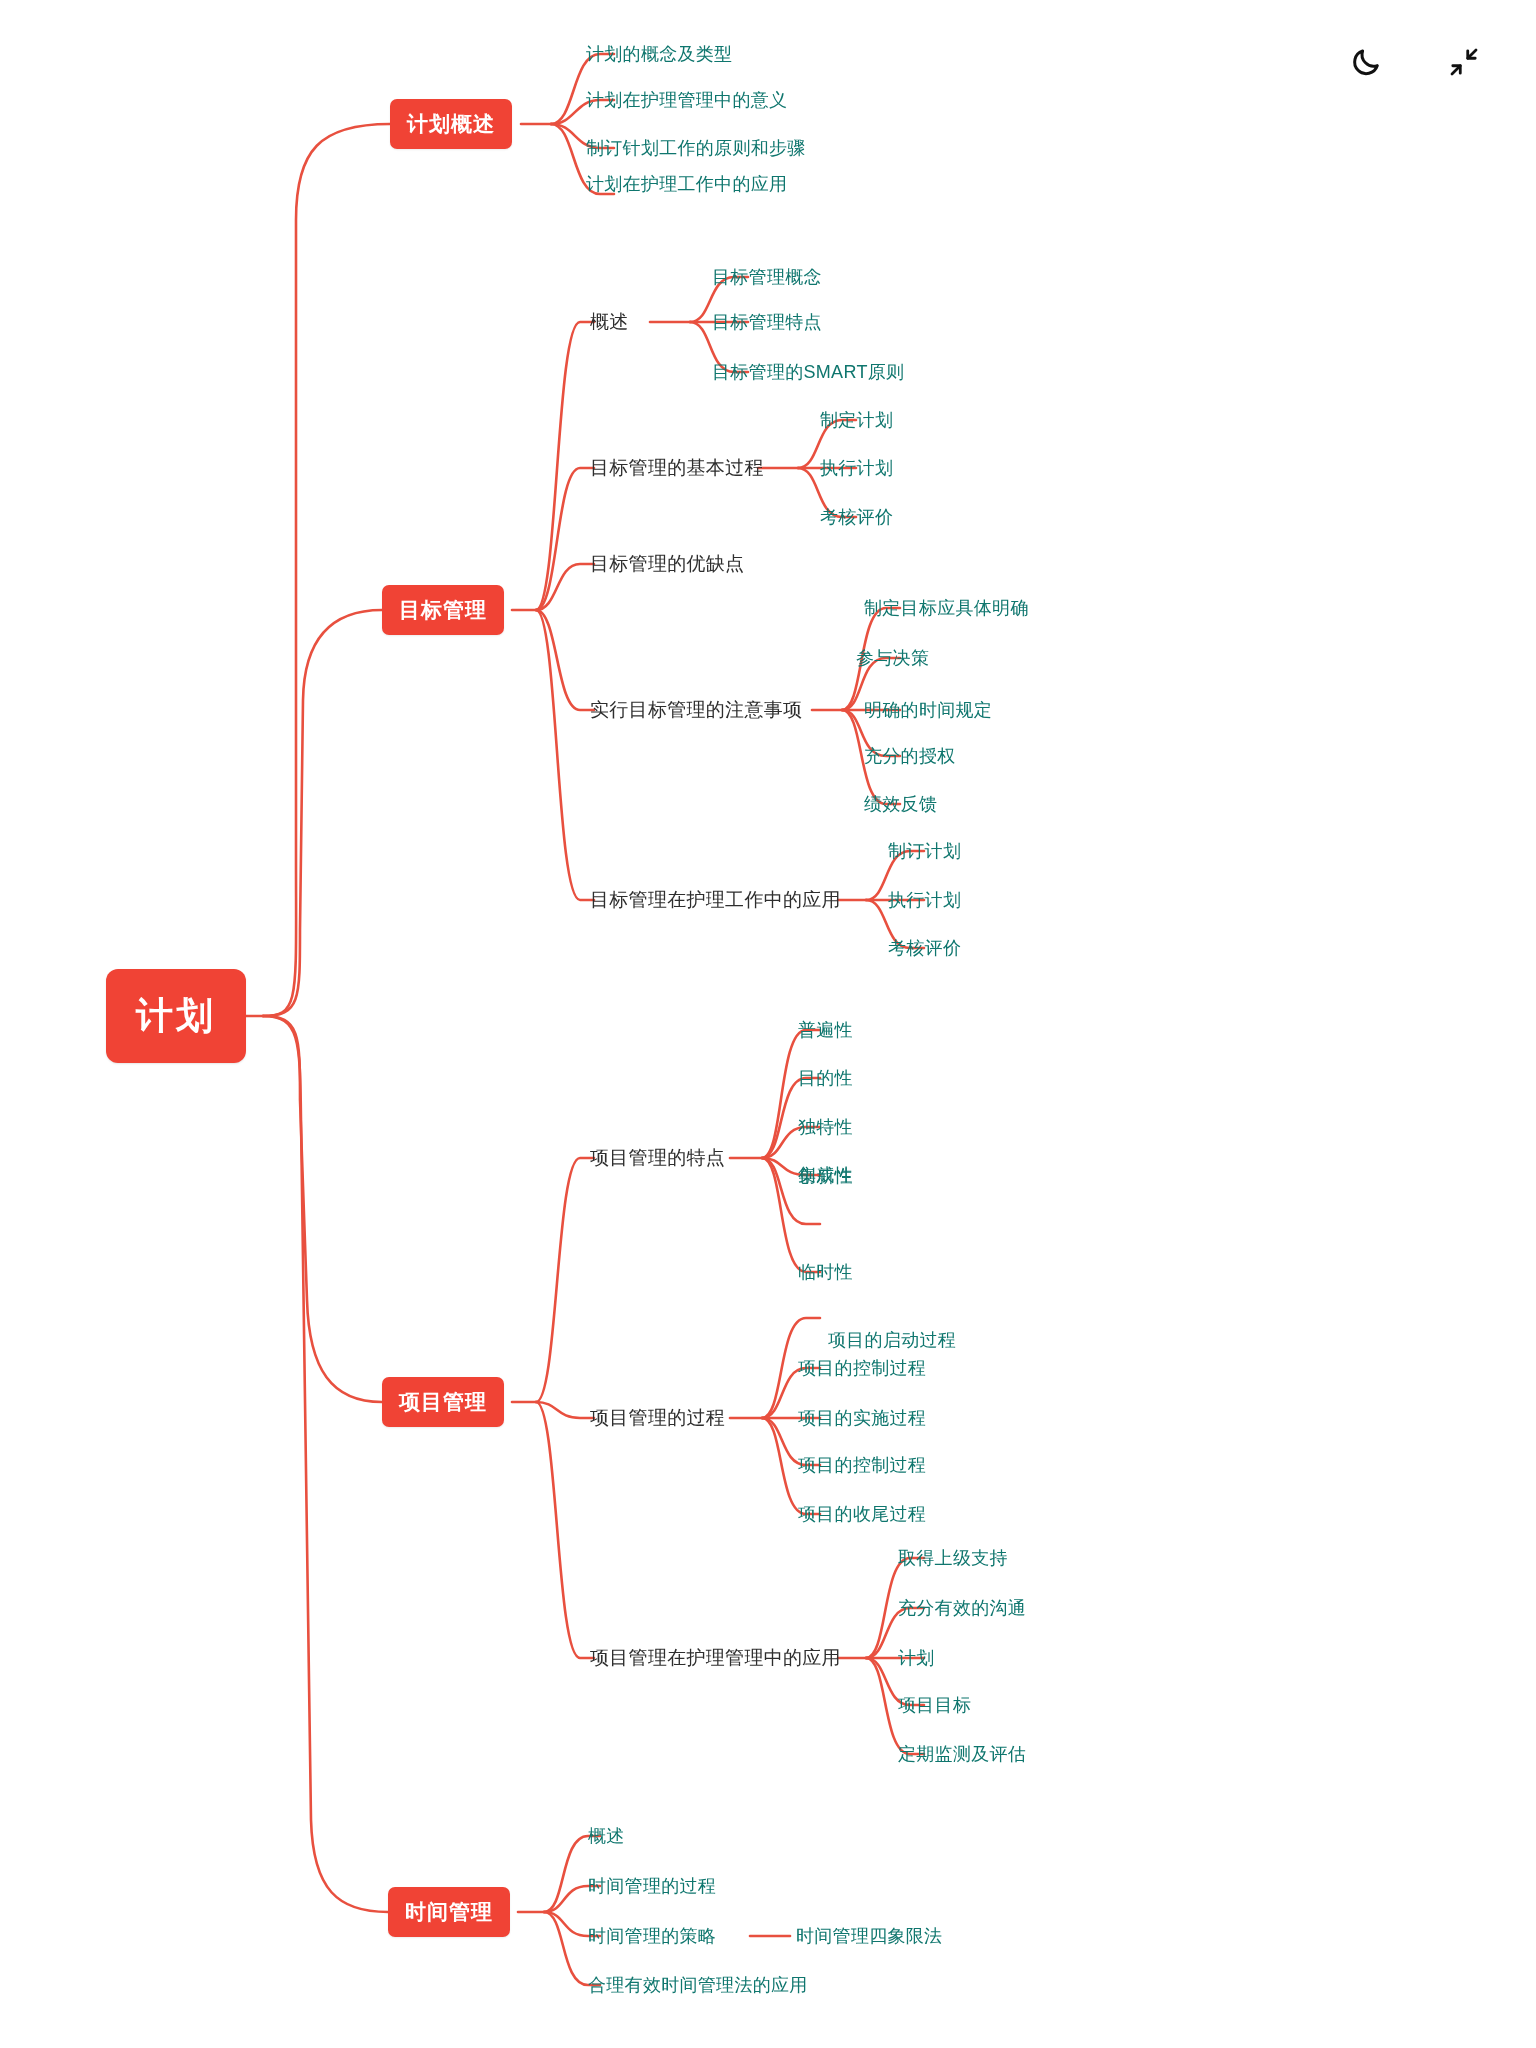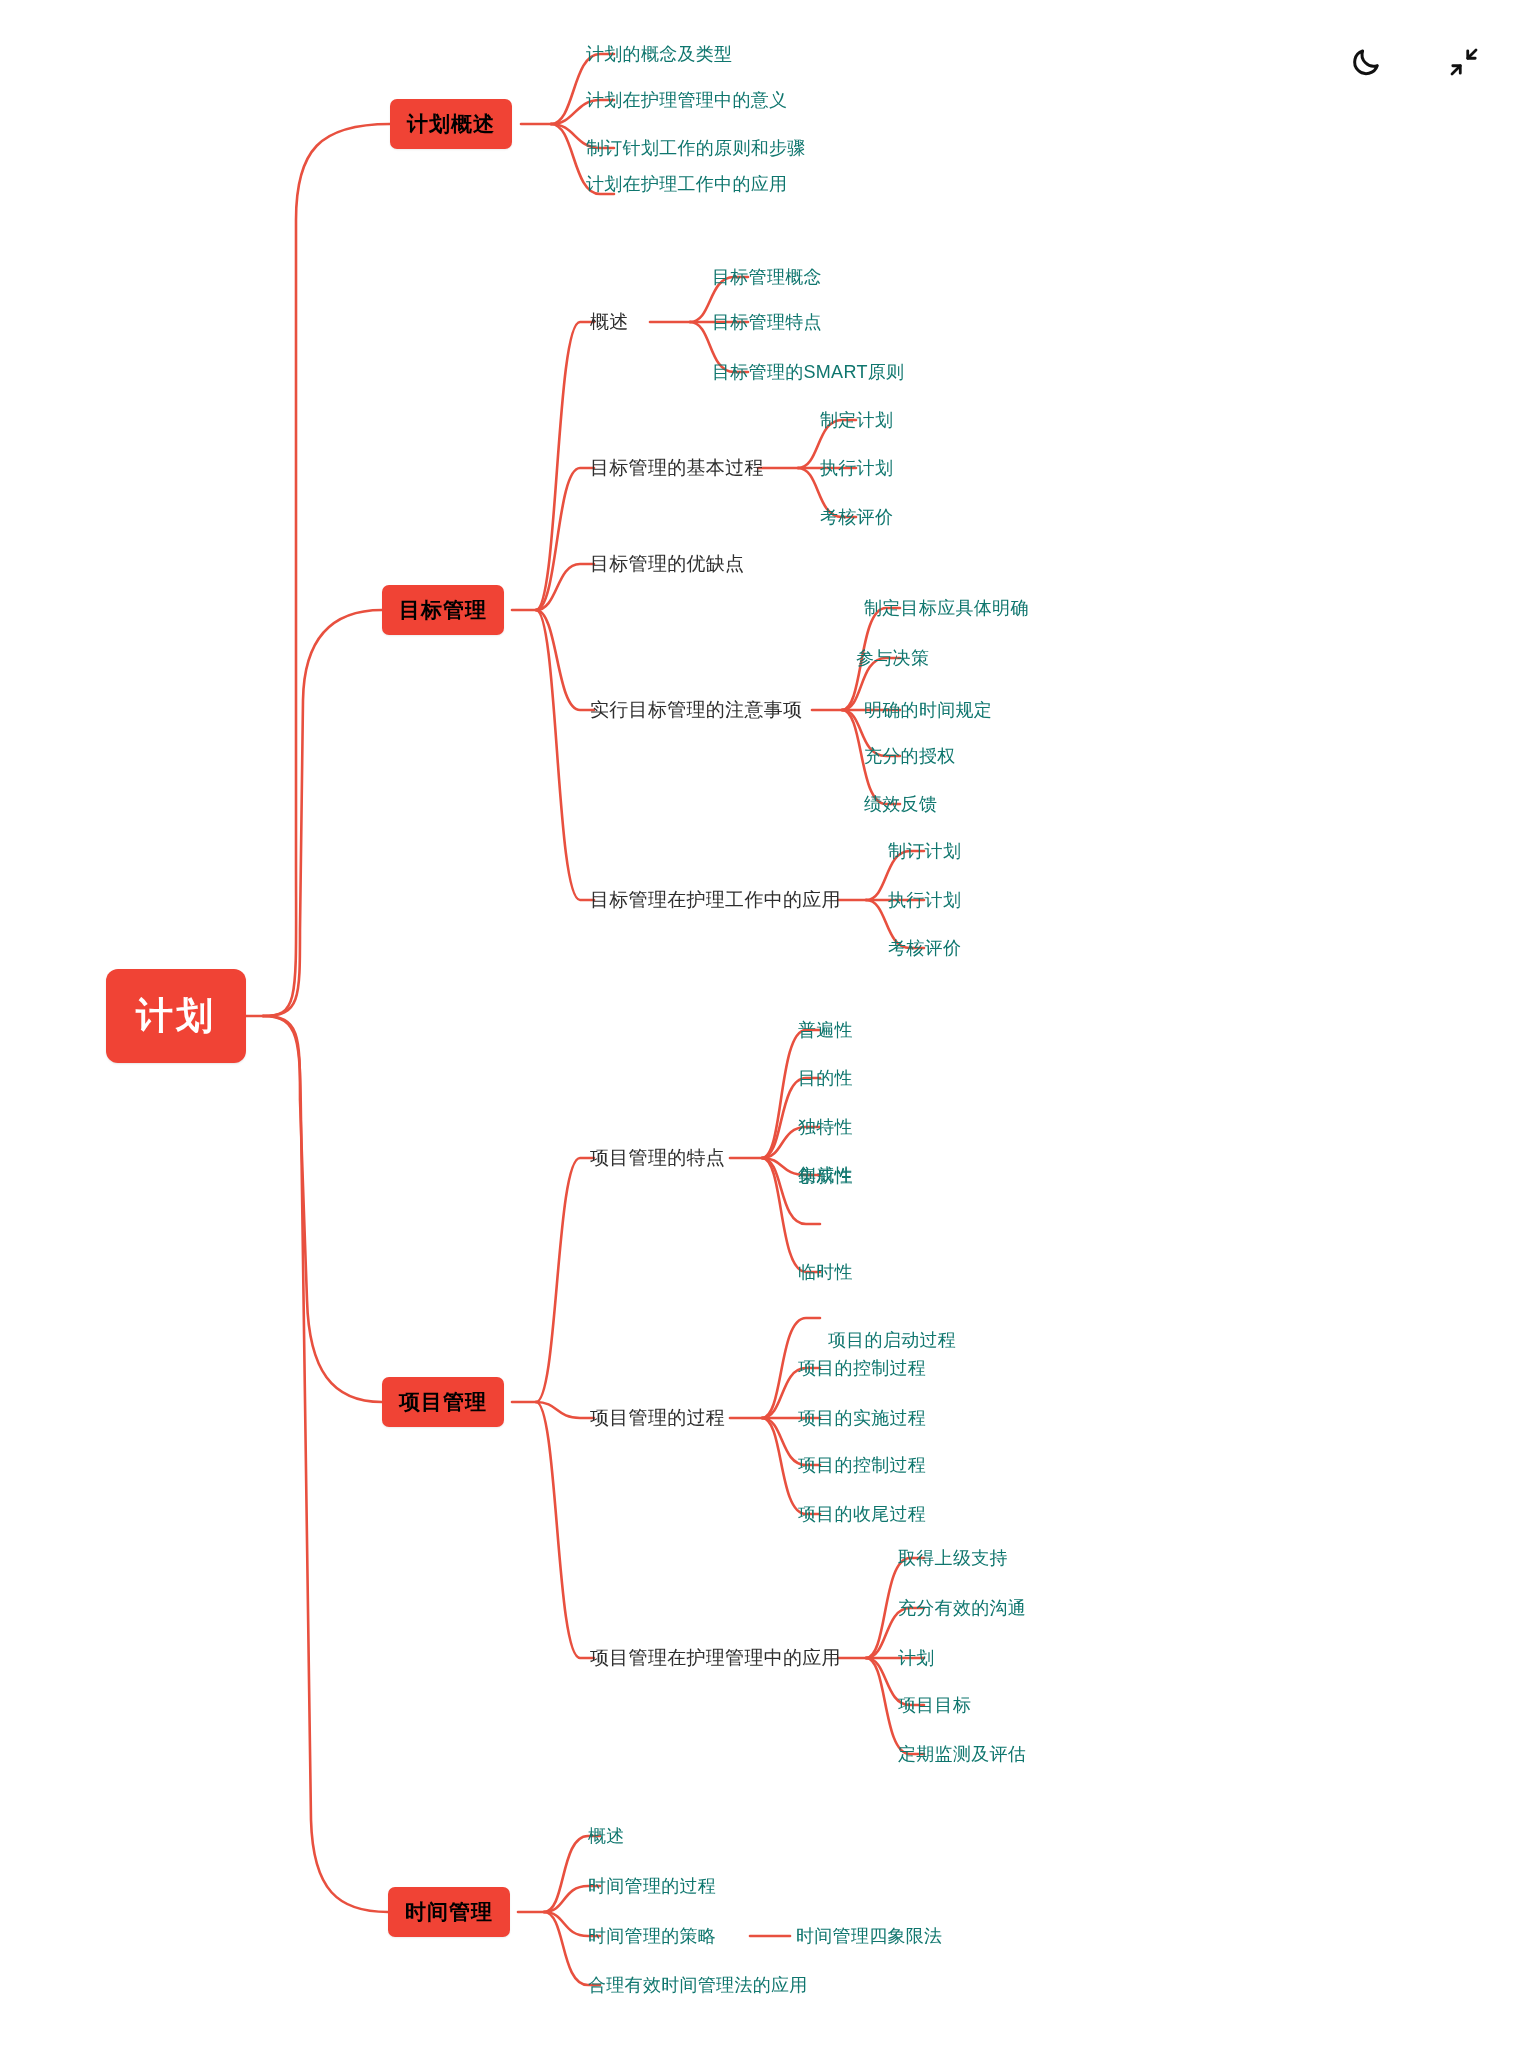--- a/index.html
+++ b/index.html
@@ -51,21 +51,21 @@
     border-radius: 12px;
     font-size: 37px;
     font-weight: bold;
     letter-spacing: 3px;
     padding: 22px 30px;
     transform: translateY(-50%);
     box-shadow: 0 1px 2px rgba(0,0,0,0.10);
   }
   .node-main {
     background: #f04335;
-    color: #000000;
+    color: #ffffff;
     border-radius: 7px;
     font-size: 21px;
     font-weight: bold;
     letter-spacing: 1px;
     padding: 11px 17px;
     transform: translateY(-50%);
     box-shadow: 0 1px 2px rgba(0,0,0,0.08);
   }
   .node-sub {
     color: #2e2e2e;

